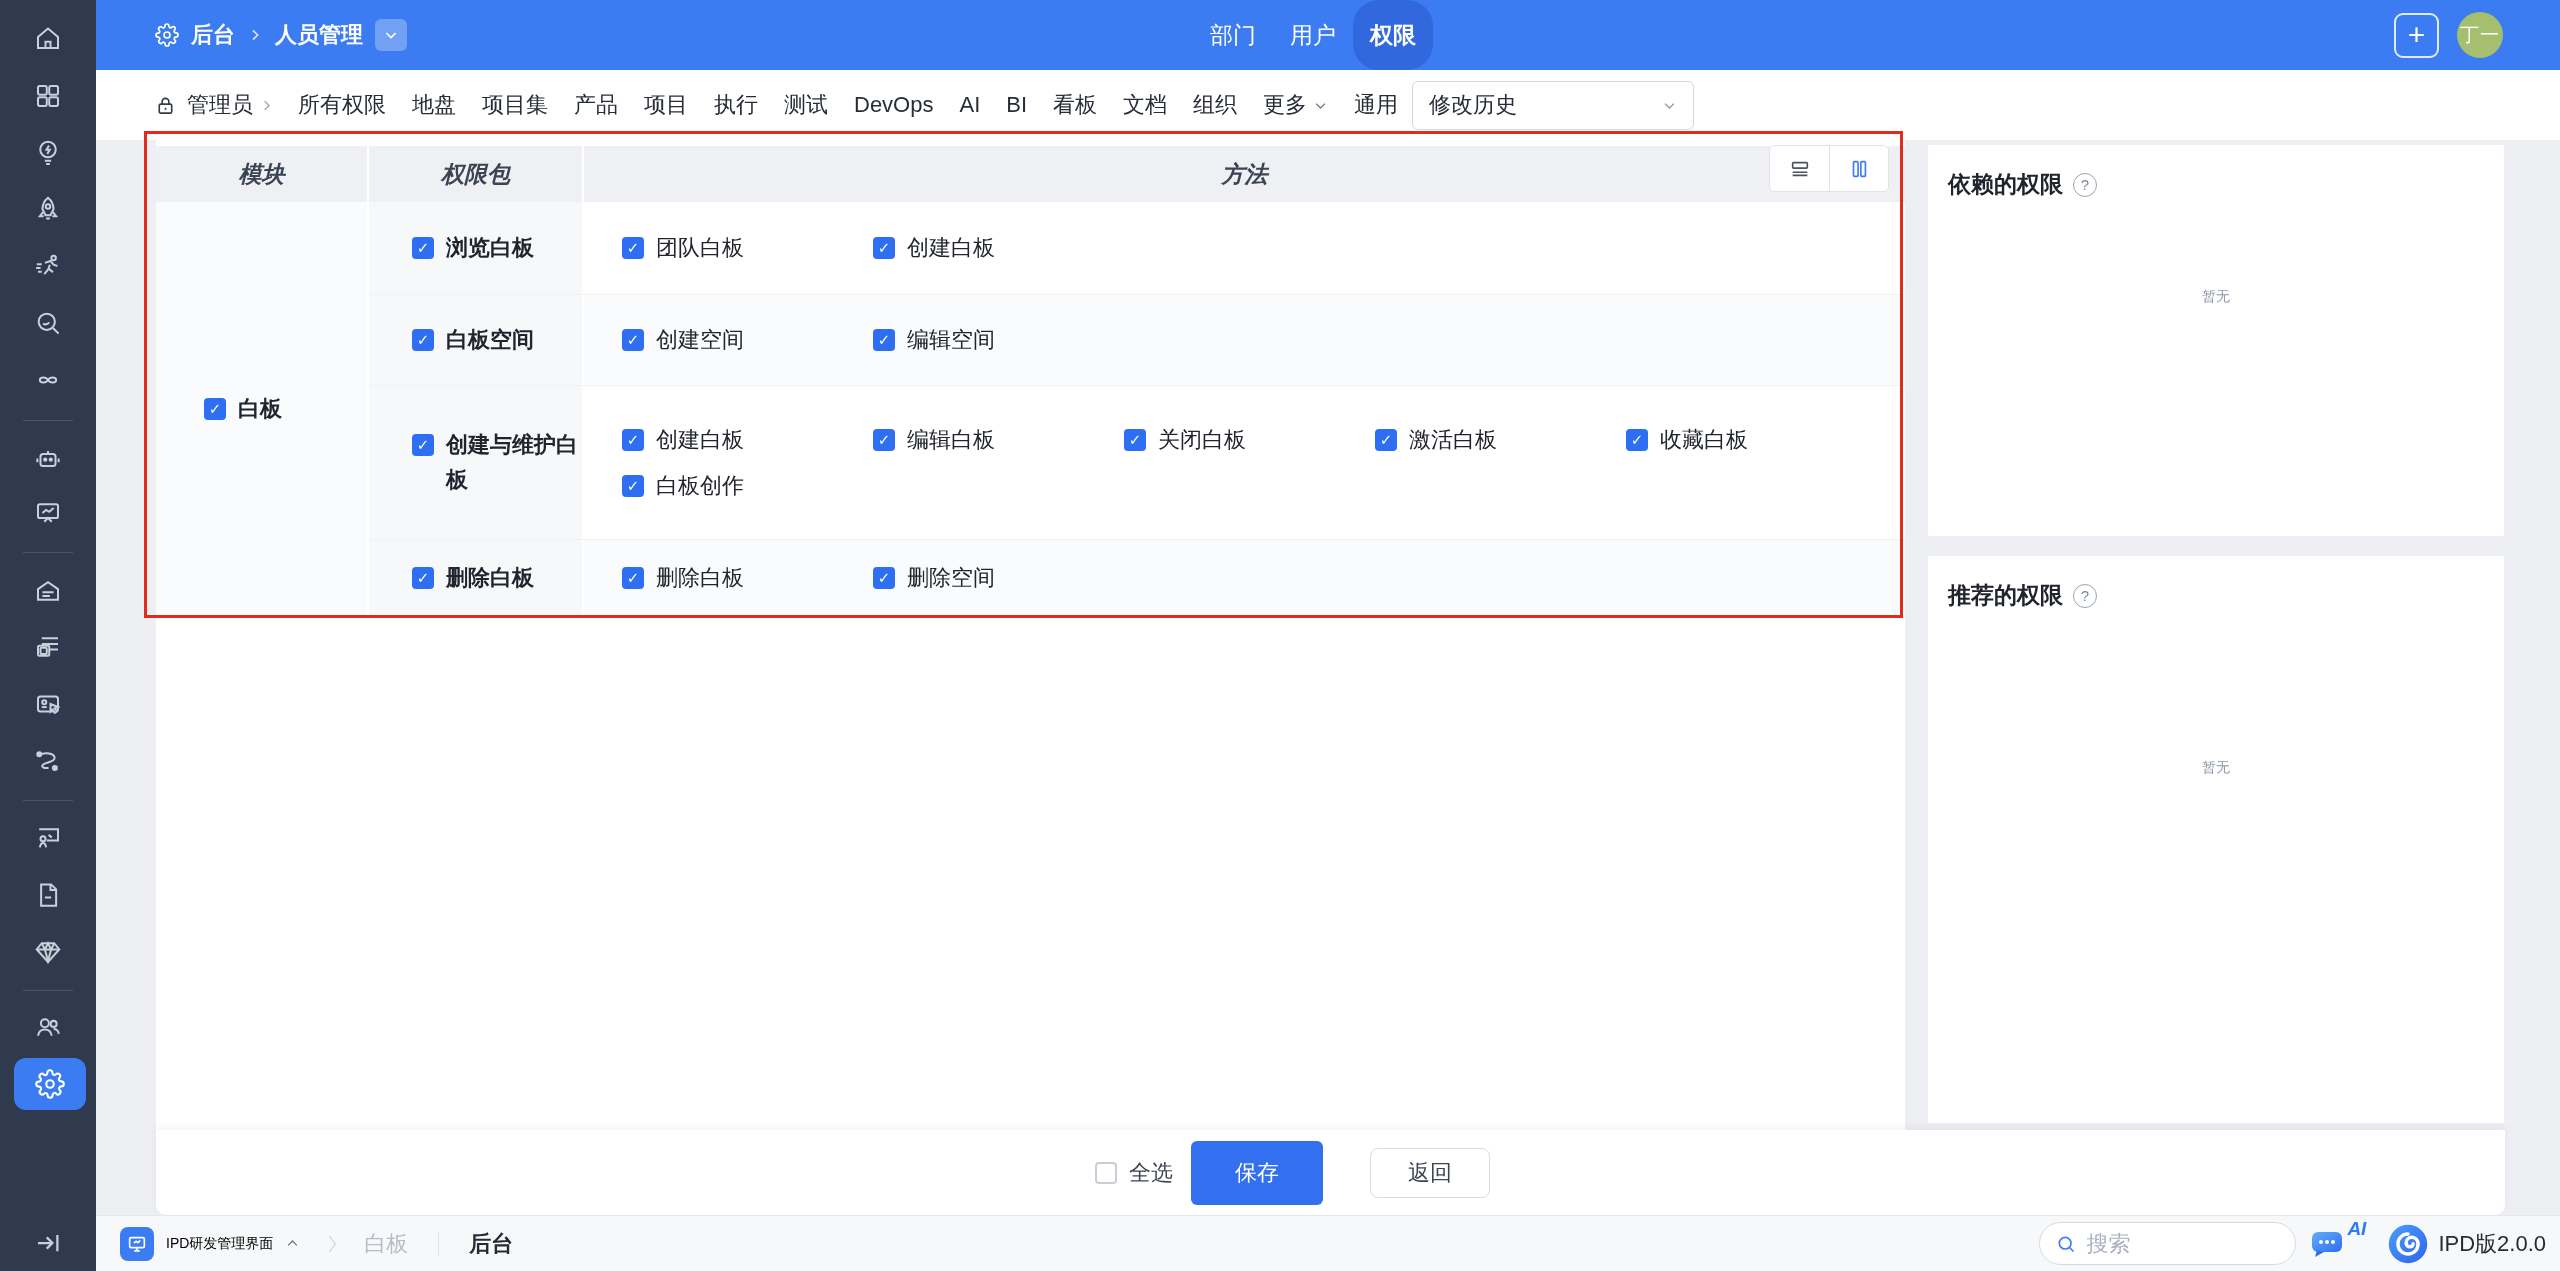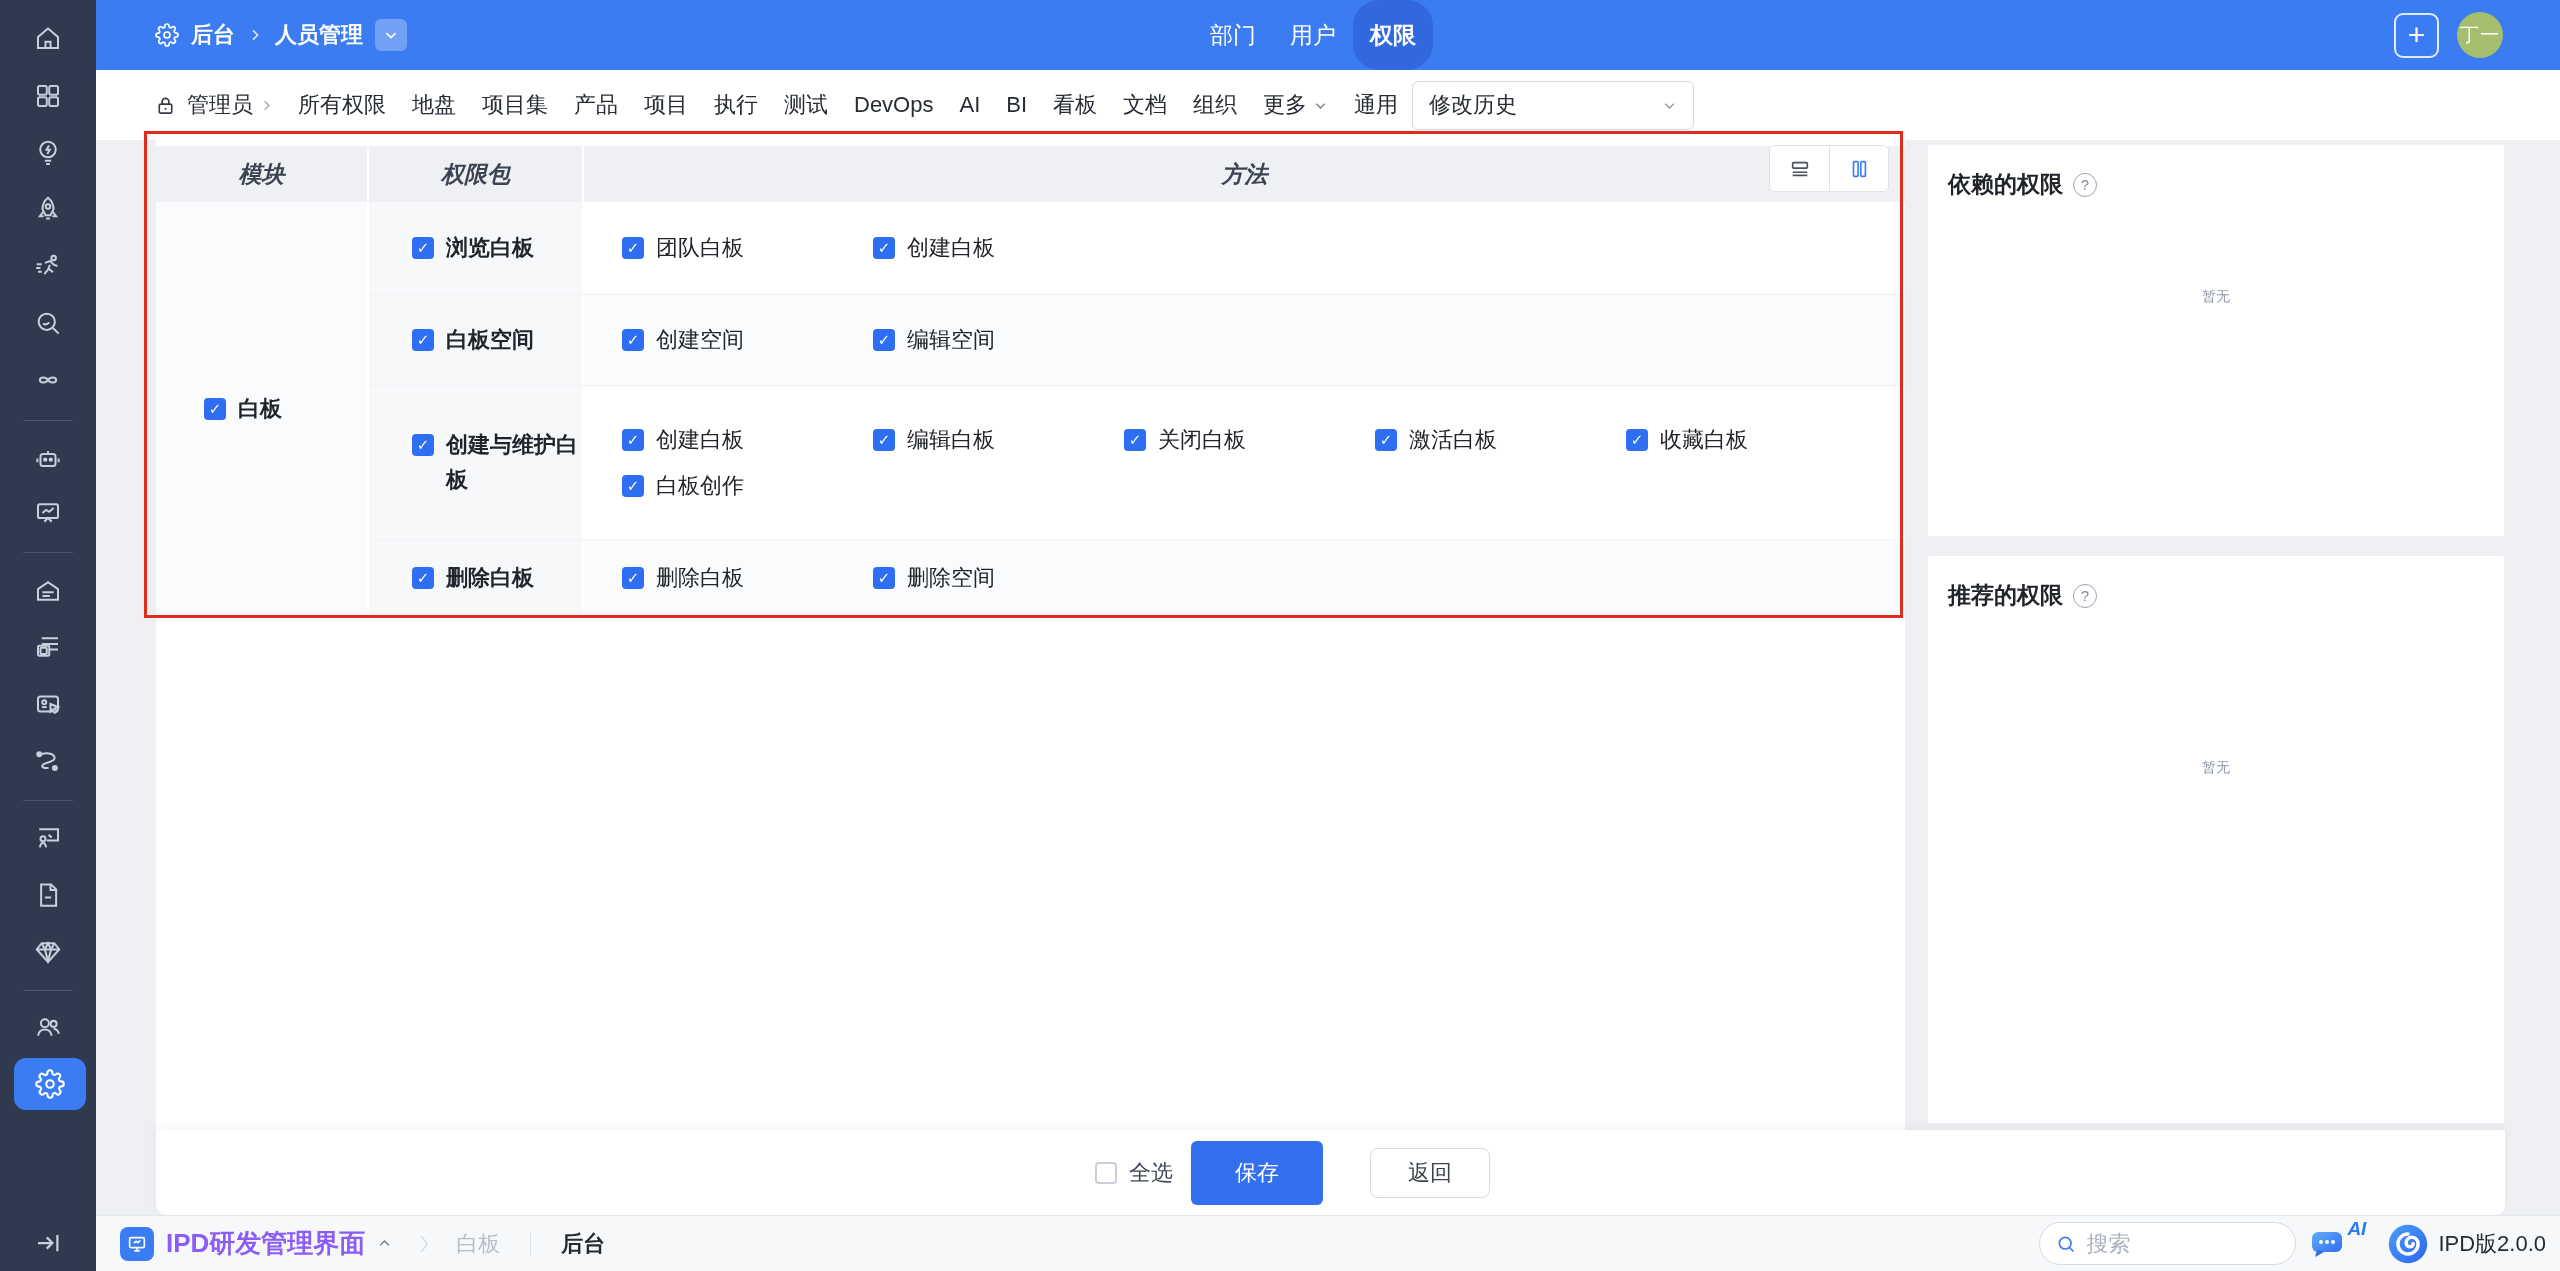--- a/index.html
+++ b/index.html
@@ -88,21 +88,21 @@
   .ab-inner { display:flex; align-items:center; transform:translateX(-38px); }
   .sel-all { display:flex; align-items:center; cursor:pointer; }
   .btn-primary { margin-left:18px; width:132px; height:64px; background:#3370f0; color:#fff; border:none; border-radius:6px; font-size:22px; cursor:pointer; font-family:inherit; }
   .btn-plain { margin-left:47px; width:120px; height:50px; background:#fff; color:#3c4454; border:1px solid #d8dbe2; border-radius:8px; font-size:22px; cursor:pointer; font-family:inherit; }
 
   
   .status-bar { position:absolute; left:96px; top:1215px; right:0; height:56px; background:#f7f8fa; border-top:1px solid #e4e7ec; display:flex; align-items:center; z-index:20; }
   .sb-left { display:flex; align-items:center; margin-left:24px; gap:12px; }
   .app-ic { width:34px; height:34px; border-radius:8px; background:#3b7cf2; color:#fff; display:flex; align-items:center; justify-content:center; }
   .app-ic svg { width:22px; height:22px; }
-  .app-name { font-size:26px; color:#8b5cf6;font-weight:bold; }
+  .app-name { font-size:14px; color:#000000; }
   .chev-u { width:15px; height:15px; color:#707a89; }
   .sb-sep { width:20px; height:20px; color:#d4d8df; margin:0 10px; }
   .sb-dim { font-size:22px; color:#b6bdc9; }
   .sb-bar { width:1px; height:24px; background:#e0e3e9; margin:0 18px; }
   .sb-cur { font-size:22px; color:#262b33; font-weight:700; }
   .sb-right { position:absolute; right:4px; display:flex; align-items:center; }
   .search-pill { width:257px; height:43px; border:1px solid #d6dae1; border-radius:22px; background:#fff; display:flex; align-items:center; padding:16px 16px; gap:10px; }
   .search-pill svg { width:20px; height:20px; color:#3b7cf2; flex:none; }
   .search-pill input { border:none; outline:none; width:100%; font-size:22px; color:#3c4454; background:transparent; font-family:inherit; }
   .search-pill input::placeholder { color:#a9b1bf; }

